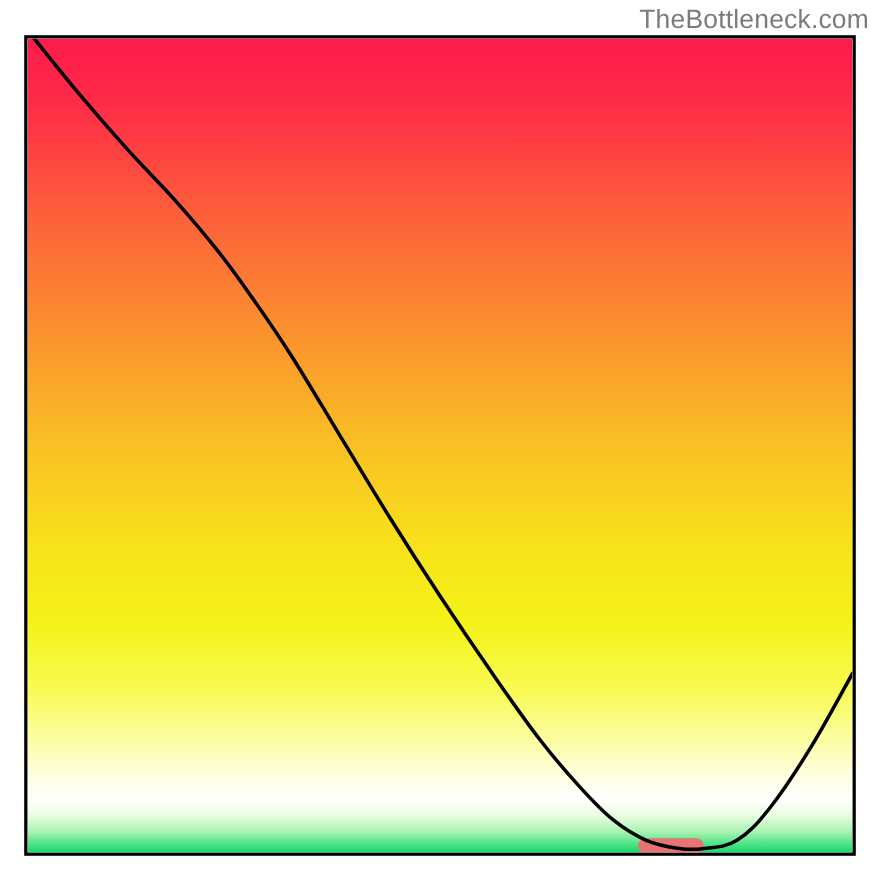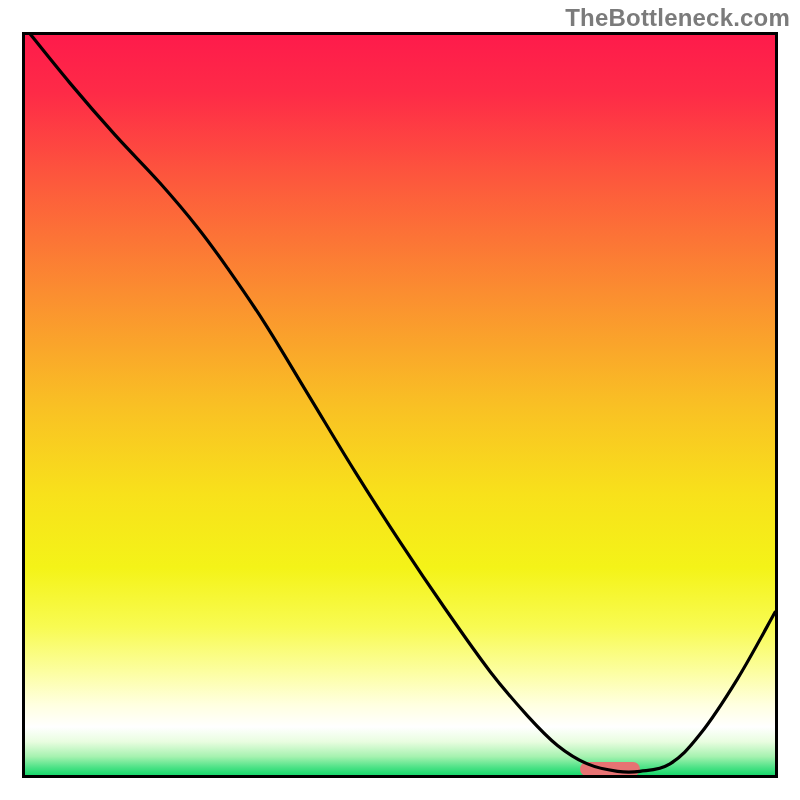--- a/index.html
+++ b/index.html
@@ -15,21 +15,21 @@
     position: relative;
     width: 800px;
     height: 800px;
   }
   .watermark {
     position: absolute;
     top: 4px;
     right: 10px;
     font-size: 24px;
     color: #7b7b7b;
-    font-weight: 700;
+    font-weight: 400;
     letter-spacing: 0.2px;
     z-index: 4;
   }
   .plot {
     position: absolute;
     left: 22px;
     top: 32px;
     width: 756px;
     height: 746px;
     border: 3.5px solid #000;

